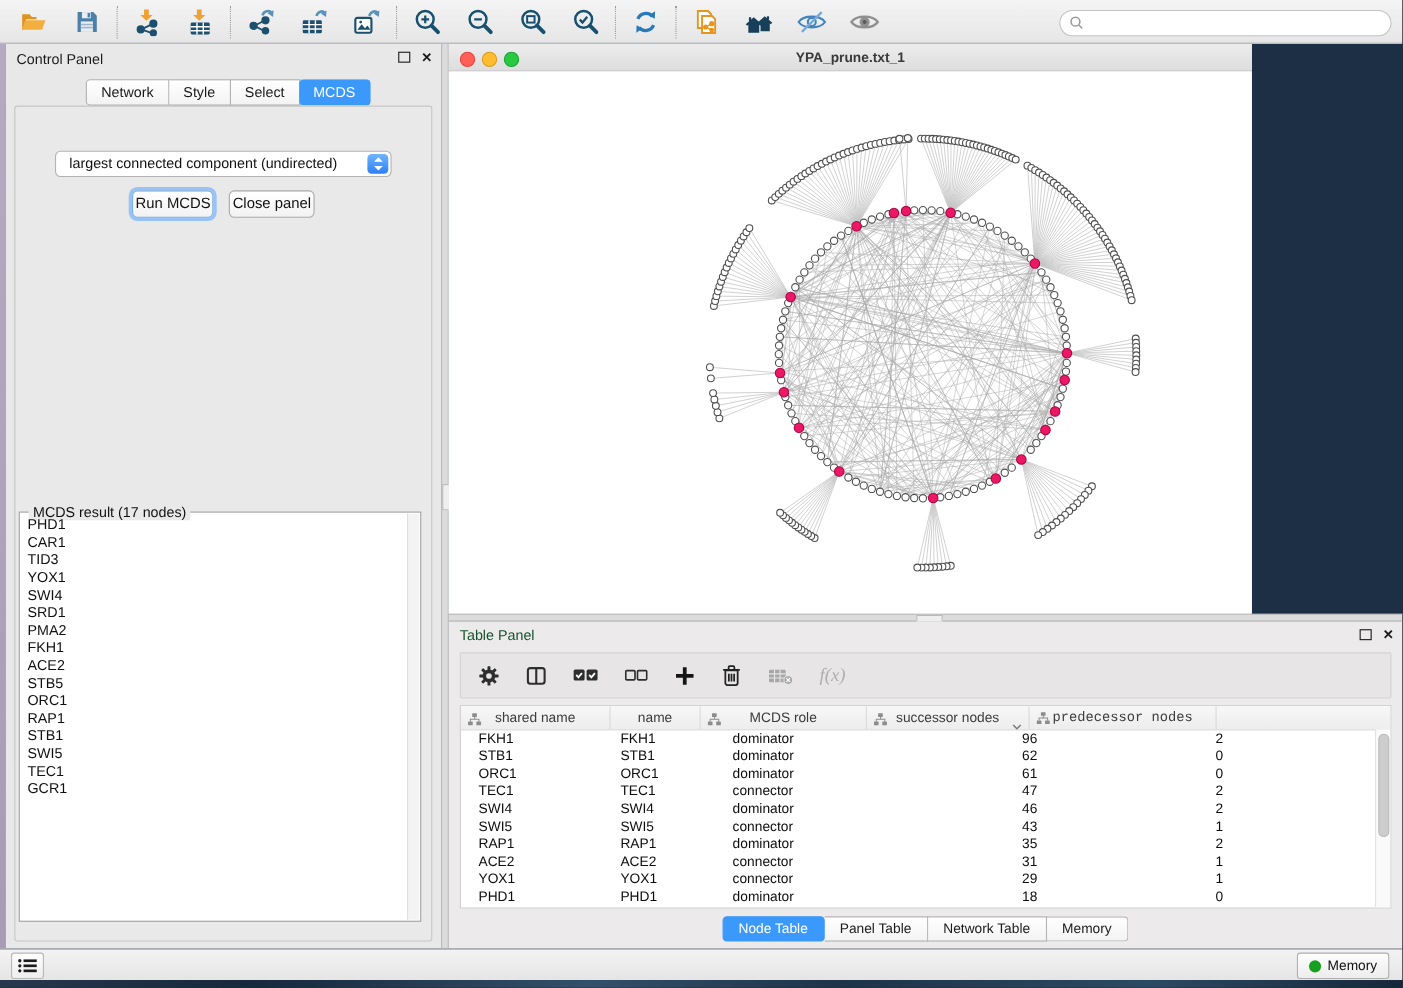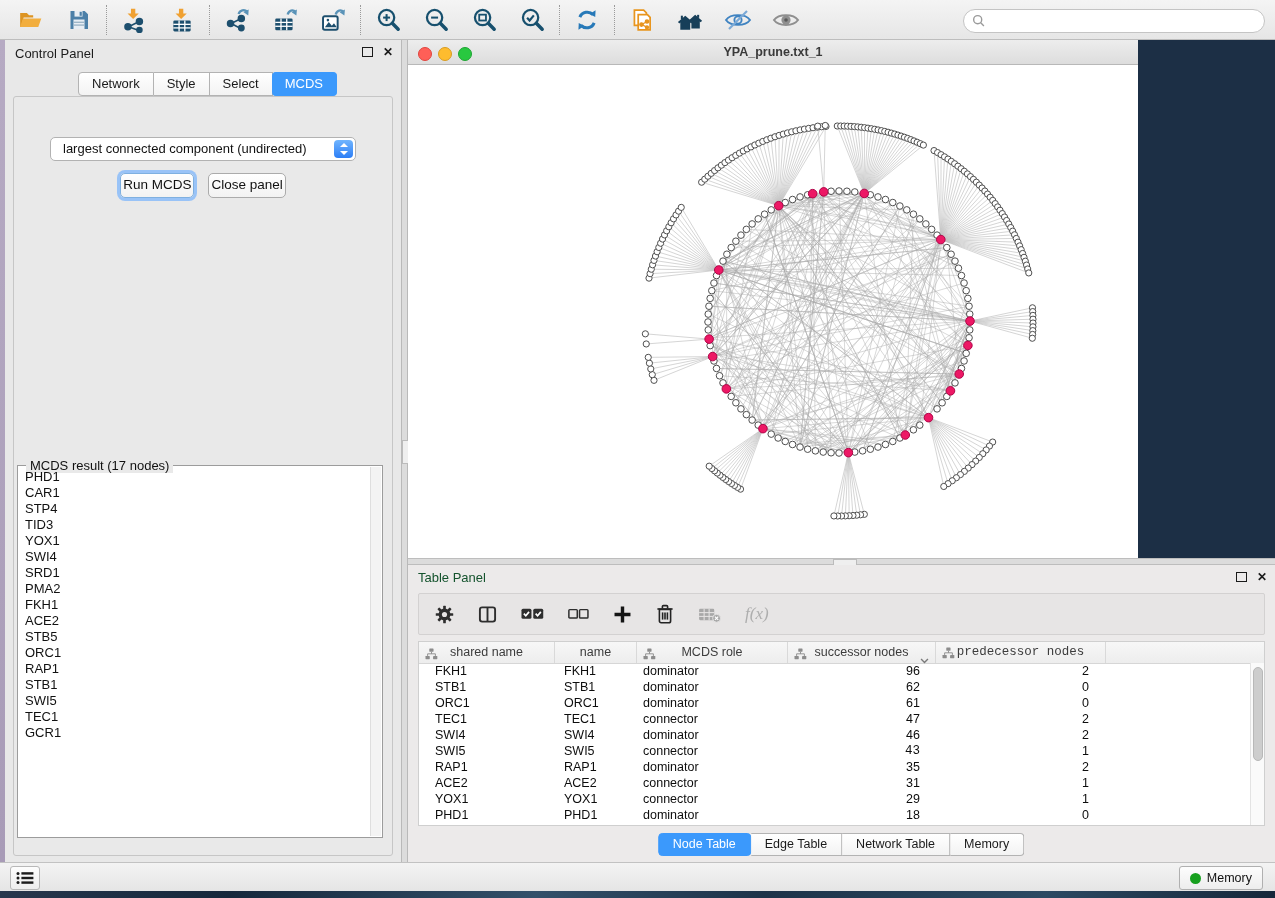--- a/index.html
+++ b/index.html
@@ -75,21 +75,21 @@
   .th{position:relative;height:21px;line-height:21px;font-size:12.5px;color:#3c3c3c;text-align:center;
       border-right:1px solid #d9d9d9;flex:none;}
   .th.filler{border-right:none;flex:1;}
   .th .hier{position:absolute;left:6px;top:4px;}
   .th .sort{position:absolute;right:6px;top:8px;}
   .tbody{position:absolute;left:0;right:13px;top:21px;bottom:0;}
   .tr{display:flex;height:16px;line-height:16px;font-size:12.5px;color:#0d0d0d;}
   .td{flex:none;white-space:nowrap;overflow:hidden;}
   .td.c0{padding-left:16px;}
   .td.c1{padding-left:10px;}
-  .td.c2{padding-left:8px;}
+  .td.c2{padding-left:8px;margin-left:23px;}
   .td.num{text-align:right;}
   .tscroll{position:absolute;right:0;top:21px;bottom:0;width:13px;background:#fafafa;border-left:1px solid #e3e3e3;}
   .tthumb{position:absolute;left:2px;top:4px;width:8px;height:92px;background:#cdcdcd;border:1px solid #b8b8b8;border-radius:5px;}
   .tp-tabs{position:absolute;left:50%;transform:translateX(-50%);bottom:8px;display:flex;height:21px;}
   .tp-tabs .seg{height:21px;line-height:21px;font-size:12.5px;padding:0 14px;}
   
   .statusbar{left:0;top:862px;width:1275px;height:29px;background:linear-gradient(#f3f3f3,#e5e5e5);border-top:1px solid #c2c2c2;}
   .list-btn{position:absolute;left:10px;top:3px;width:28px;height:22px;border:1px solid #b8b8b8;border-radius:3px;
             background:linear-gradient(#fdfdfd,#eeeeee);display:flex;align-items:center;justify-content:center;}
   .mem-btn{position:absolute;right:12px;top:3px;height:22px;border:1px solid #b0b0b0;border-radius:3px;
@@ -298,21 +298,20 @@
     </div>
     <div class="abs btn-row">
       <div class="pbtn focused">Run MCDS</div>
       <div class="pbtn">Close panel</div>
     </div>
     <div class="abs result-fs">
       <span class="result-legend">MCDS result (17 nodes)</span>
       <div class="result-list" id="mcds-list">
           <div>PHD1</div>
           <div>CAR1</div>
-          <div>STP4</div>
           <div>TID3</div>
           <div>YOX1</div>
           <div>SWI4</div>
           <div>SRD1</div>
           <div>PMA2</div>
           <div>FKH1</div>
           <div>ACE2</div>
           <div>STB5</div>
           <div>ORC1</div>
           <div>RAP1</div>
@@ -1232,21 +1231,21 @@
           <div class="td c0" style="width: 119px;">SWI4</div>
           <div class="td c1" style="width: 71px;">SWI4</div>
           <div class="td c2" style="width: 142px;">dominator</div>
           <div class="td c3 num" style="width: 135px; padding-right: 12px;">46</div>
           <div class="td c4 num" style="width: 157px; padding-right: 12px;">2</div>
         </div>
         <div class="tr">
           <div class="td c0" style="width: 119px;">SWI5</div>
           <div class="td c1" style="width: 71px;">SWI5</div>
           <div class="td c2" style="width: 142px;">connector</div>
-          <div class="td c3 num" style="width: 135px; padding-right: 12px; font-family: Liberation Mono, monospace;">43</div>
+          <div class="td c3 num" style="width: 135px; padding-right: 12px;">43</div>
           <div class="td c4 num" style="width: 157px; padding-right: 12px;">1</div>
         </div>
         <div class="tr">
           <div class="td c0" style="width: 119px;">RAP1</div>
           <div class="td c1" style="width: 71px;">RAP1</div>
           <div class="td c2" style="width: 142px;">dominator</div>
           <div class="td c3 num" style="width: 135px; padding-right: 12px;">35</div>
           <div class="td c4 num" style="width: 157px; padding-right: 12px;">2</div>
         </div>
         <div class="tr">
@@ -1270,21 +1269,21 @@
           <div class="td c3 num" style="width: 135px; padding-right: 12px;">18</div>
           <div class="td c4 num" style="width: 157px; padding-right: 12px;">0</div>
         </div>
       </div>
     <div class="tscroll">
         <div class="tthumb"></div>
       </div>
   </div>
   <div class="tp-tabs" id="bottom-tabs">
       <div class="seg active">Node Table</div>
-      <div class="seg">Edge Table</div>
+      <div class="seg">Panel Table</div>
       <div class="seg">Network Table</div>
       <div class="seg">Memory</div>
     </div>
 </div>
 
 <div class="abs statusbar">
   <div class="list-btn">
     <svg width="18" height="14" viewBox="0 0 18 14">
         <g fill="#1c1c1c">
           <circle cx="2" cy="2.4" r="1.5"></circle>

